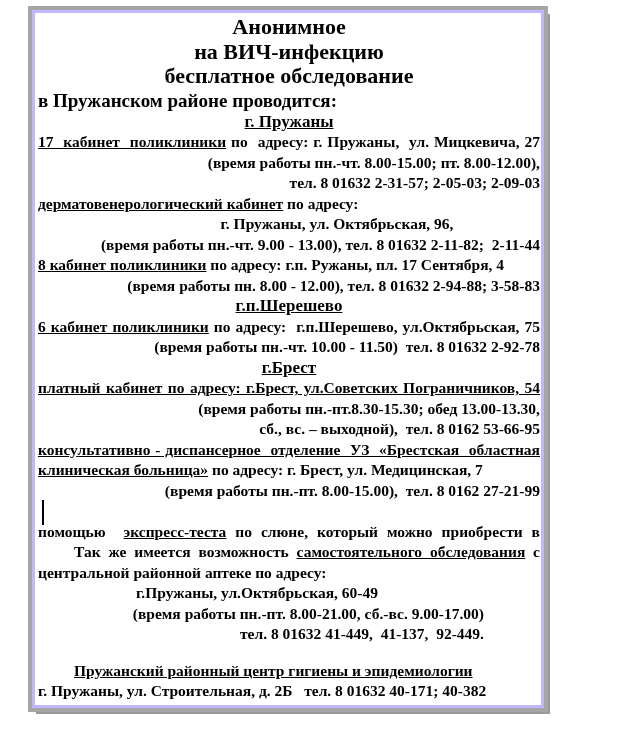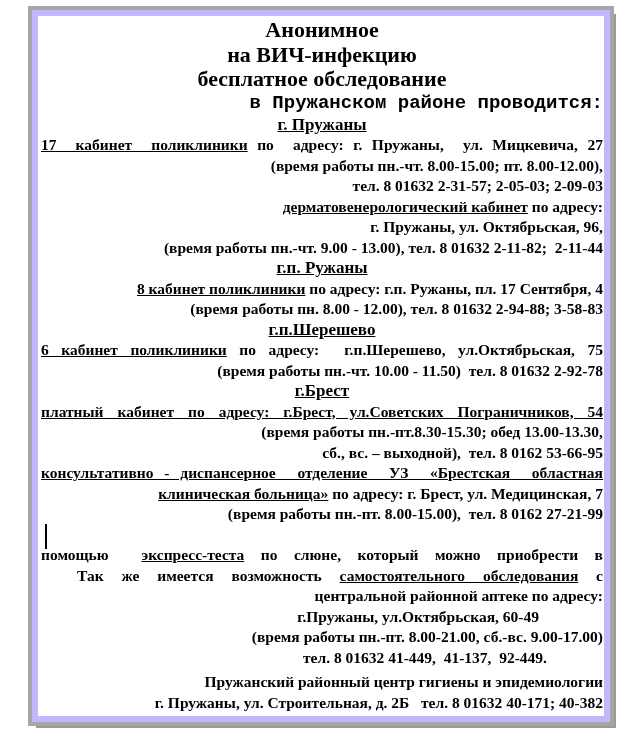--- a/index.html
+++ b/index.html
@@ -3,44 +3,44 @@
 <meta charset="utf-8">
 <style>
   html,body{margin:0;padding:0;background:#ffffff;}
   body{
     width:621px;height:732px;position:relative;
     font-family:"Liberation Serif","DejaVu Serif",serif;
     font-weight:bold;color:#000;
     -webkit-font-smoothing:antialiased;
   }
   .frame{
-    position:absolute;left:32px;top:10px;width:578px;box-sizing:border-box;
-    border:6px solid #c4b5fd;
+    position:absolute;left:32px;top:10px;width:512px;box-sizing:border-box;
+    border:3px solid #c4b5fd;
     outline:4px solid #a6a6a6;
     box-shadow:5px 5px 0 1px #9a9a9a;
     background:#fff;
     padding:2px 1px 3px 3px;
   }
   .line{
     font-size:15.5px;line-height:20.5px;
-    white-space:pre-wrap;text-align:right;
+    white-space:pre-wrap;text-align:left;
   }
   .title{font-size:22px;line-height:24.5px;text-align:center;}
-  .subtitle{font-size:19px;line-height:23px;text-align:right;font-family:Liberation Mono, monospace;}
+  .subtitle{font-size:19px;line-height:23px;text-align:left;}
   .heading{font-size:17px;text-align:center;}
   .u{text-decoration:underline;}
   .stretch{text-align:justify;text-align-last:justify;}
   .right{text-align:right;}
-  .center{}
+  .center{text-align:center;}
   .shift-right{margin-left:96px;}
   .shift-left{margin-right:64px;}
-  .pad-r{}
+  .pad-r{padding-right:56px;}
   .pad-r2{padding-right:56px;}
   .indent{text-indent:36px;}
-  .gap-top{margin-top:4px;}
+  .gap-top{margin-top:16px;text-decoration:underline;}
   .caret-line{height:20.5px;position:relative;}
   .caret{position:absolute;left:4px;top:-1px;width:2px;height:25px;background:#000;}
 </style>
 </head>
 <body>
 
 <div class="frame">
 
   <div class="line title">Анонимное</div>
   <div class="line title">на ВИЧ-инфекцию</div>
@@ -50,21 +50,20 @@
   <div class="line heading"><span class="u">г. Пружаны</span></div>
 
   <div class="line stretch"><span class="u">17  кабинет  поликлиники</span><span> по  адресу: г. Пружаны,  ул. Мицкевича, 27</span></div>
   <div class="line right">(время работы пн.-чт. 8.00-15.00; пт. 8.00-12.00),</div>
   <div class="line right">тел. 8 01632 2-31-57; 2-05-03; 2-09-03</div>
 
   <div class="line"><span class="u">дерматовенерологический кабинет</span><span> по адресу:</span></div>
   <div class="line center shift-right">г. Пружаны, ул. Октябрьская, 96,</div>
   <div class="line right">(время работы пн.-чт. 9.00 - 13.00), тел. 8 01632 2-11-82;  2-11-44</div>
 
-  <div class="line heading"><span class="u">г.п. Ружаны</span></div>
 
   <div class="line"><span class="u">8 кабинет поликлиники</span><span> по адресу: г.п. Ружаны, пл. 17 Сентября, 4</span></div>
   <div class="line right">(время работы пн. 8.00 - 12.00), тел. 8 01632 2-94-88; 3-58-83</div>
 
   <div class="line heading"><span class="u">г.п.Шерешево</span></div>
 
   <div class="line stretch"><span class="u">6 кабинет поликлиники</span><span> по адресу:  г.п.Шерешево, ул.Октябрьская, 75</span></div>
   <div class="line right">(время работы пн.-чт. 10.00 - 11.50)  тел. 8 01632 2-92-78</div>
 
   <div class="line heading"><span class="u">г.Брест</span></div>

